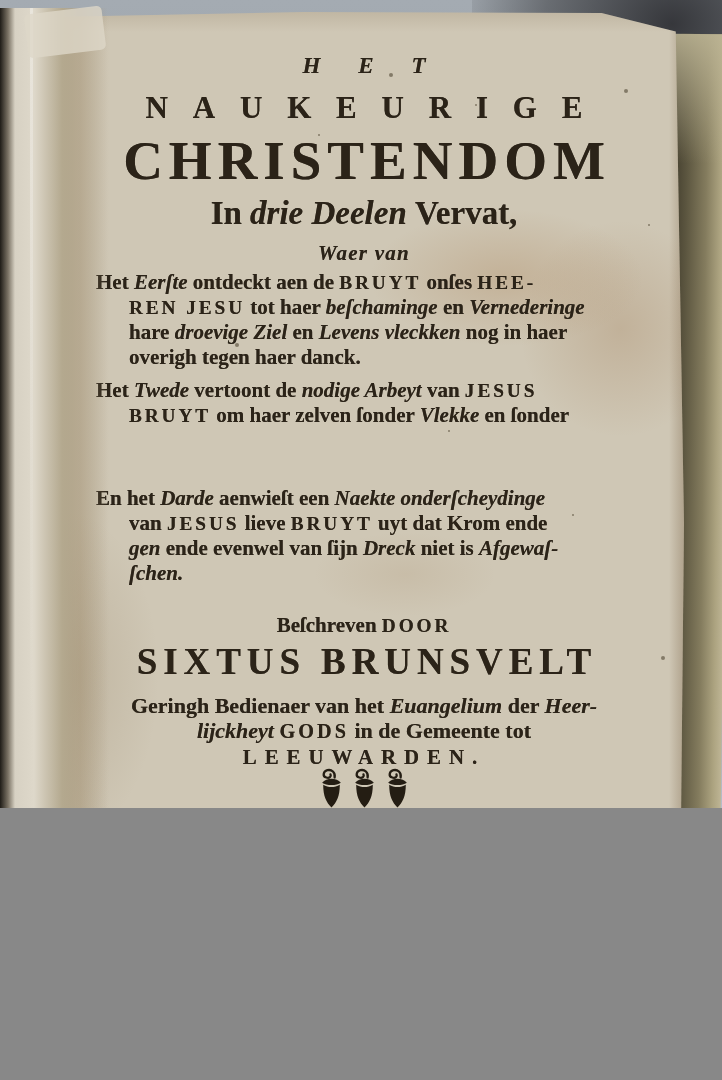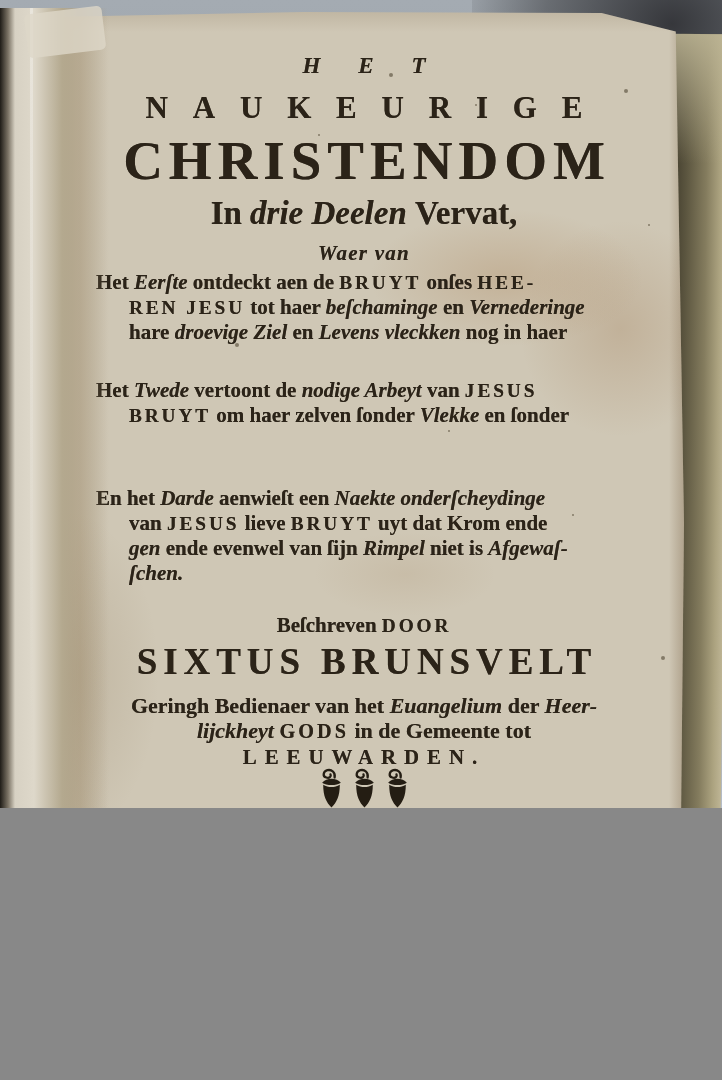--- a/index.html
+++ b/index.html
@@ -98,31 +98,32 @@
       <div class="blk t-het">H E T</div>
       <div class="blk t-nauk">NAUKEURIGE</div>
       <div class="blk t-christ">CHRISTENDOM</div>
       <div class="blk t-sub"><span class="seg-r">In </span><span class="seg-i">drie Deelen </span><span class="seg-r">Vervat,</span></div>
       <div class="blk t-waer">Waer van</div>
 
       <div class="blk para p1">
         <div class="line"><span class="seg-r">Het </span><span class="seg-i">Eerſte</span><span class="seg-r"> ontdeckt aen de </span><span class="seg-c">BRUYT</span><span class="seg-r"> onſes </span><span class="seg-c">HEE-</span></div>
         <div class="line ind"><span class="seg-c">REN JESU</span><span class="seg-r"> tot haer </span><span class="seg-i">beſchaminge</span><span class="seg-r"> en </span><span class="seg-i">Vernederinge</span></div>
         <div class="line ind"><span class="seg-r">hare </span><span class="seg-i">droevige Ziel</span><span class="seg-r"> en </span><span class="seg-i">Levens vleckken</span><span class="seg-r"> nog in haer</span></div>
+        <div class="line ind"><span class="seg-r">overigh tegen haer danck.</span></div>
       </div>
 
       <div class="blk para p2">
         <div class="line"><span class="seg-r">Het </span><span class="seg-i">Twede</span><span class="seg-r"> vertoont de </span><span class="seg-i">nodige Arbeyt</span><span class="seg-r"> van </span><span class="seg-c">JESUS</span></div>
         <div class="line ind"><span class="seg-c">BRUYT</span><span class="seg-r"> om haer zelven ſonder </span><span class="seg-i">Vlekke</span><span class="seg-r"> en ſonder</span></div>
       </div>
 
       <div class="blk para p3">
         <div class="line"><span class="seg-r">En het </span><span class="seg-i">Darde</span><span class="seg-r"> aenwieſt een </span><span class="seg-i">Naekte onderſcheydinge</span></div>
         <div class="line ind"><span class="seg-r">van </span><span class="seg-c">JESUS</span><span class="seg-r"> lieve </span><span class="seg-c">BRUYT</span><span class="seg-r"> uyt dat Krom ende</span></div>
-        <div class="line ind"><span class="seg-i">gen</span><span class="seg-r"> ende evenwel van ſijn </span><span class="seg-i">Rimpel</span><span class="seg-r"> niet is </span><span class="seg-i">Afgewaſ-</span></div>
+        <div class="line ind"><span class="seg-i">gen</span><span class="seg-r"> ende evenwel van ſijn </span><span class="seg-i">Dreck</span><span class="seg-r"> niet is </span><span class="seg-i">Afgewaſ-</span></div>
         <div class="line ind"><span class="seg-i">ſchen.</span></div>
       </div>
 
       <div class="blk t-byline"><span class="seg-r">Beſchreven </span><span class="seg-c">DOOR</span></div>
       <div class="blk t-author">SIXTUS BRUNSVELT</div>
 
       <div class="blk t-desc">
         <div class="line"><span class="seg-r">Geringh Bedienaer van het </span><span class="seg-i">Euangelium</span><span class="seg-r"> der </span><span class="seg-i">Heer-</span></div>
         <div class="line"><span class="seg-i">lijckheyt</span><span class="seg-r"> </span><span class="seg-c">GODS</span><span class="seg-r"> in de Gemeente tot</span></div>
         <div class="line"><span class="seg-cw">LEEUWARDEN.</span></div>

